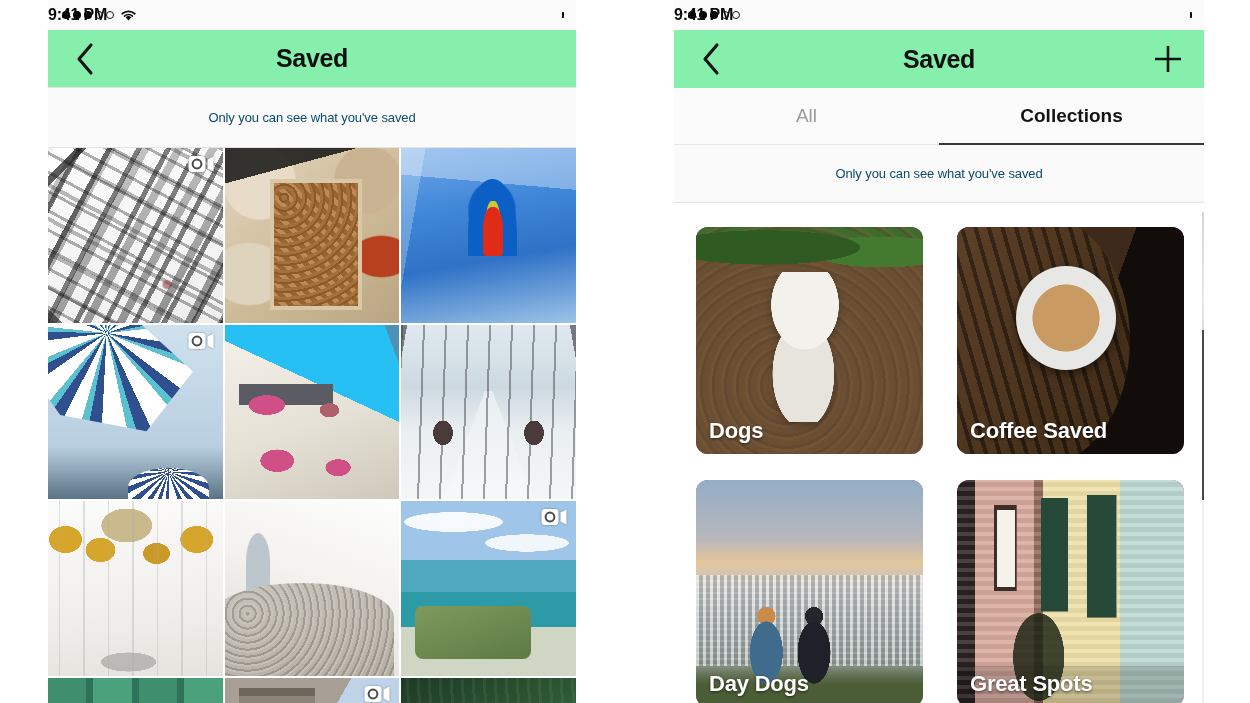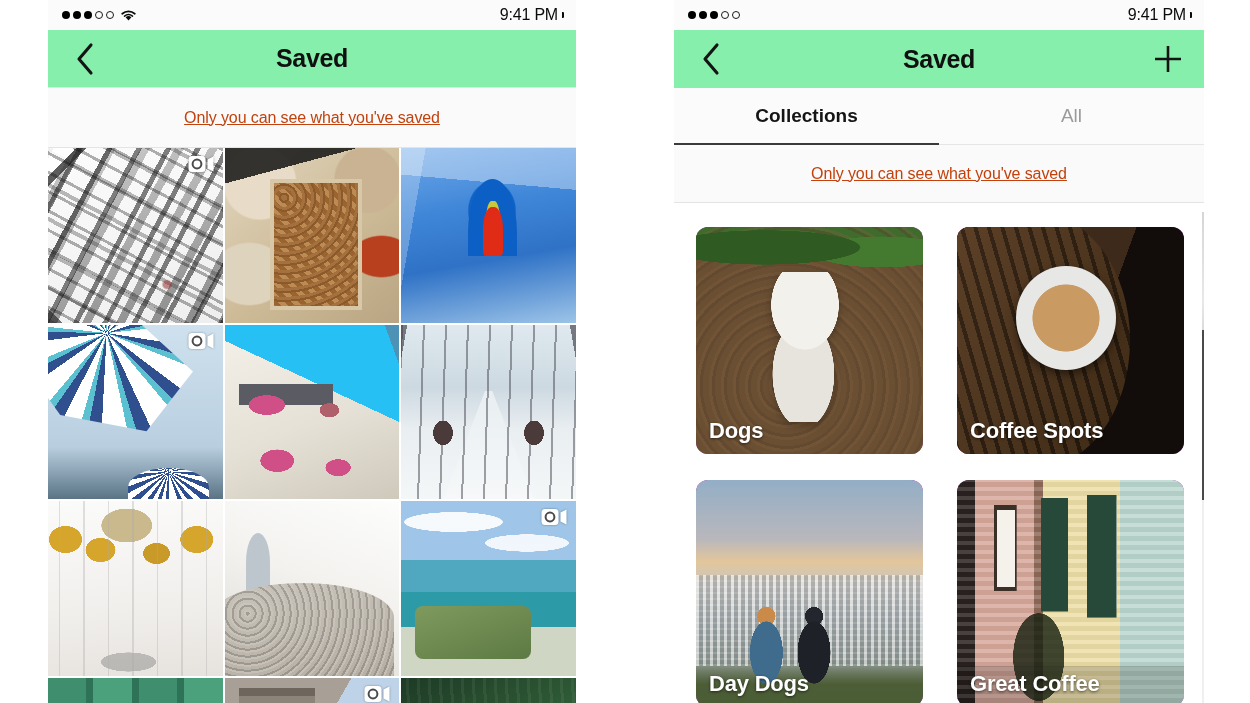--- a/index.html
+++ b/index.html
@@ -30,22 +30,22 @@
     align-items: center;
   }
   .status-left { position: absolute; left: 14px; display: flex; align-items: center; gap: 6px; }
   .dots { display: flex; align-items: center; gap: 3px; }
   .dot { width: 8px; height: 8px; border-radius: 50%; }
   .dot.filled { background: #000; }
   .dot.hollow { background: transparent; border: 1.3px solid #1a1a1a; }
   .wifi { width: 17px; height: 13px; position: relative; }
   .wifi svg { display: block; }
   .status-center {
-    position: absolute; left: 0; right: 18px; text-align: right;
-    font-size: 16px; font-weight: normal; color: #0a0a0a; letter-spacing: -0.2px;
+    position: absolute; left: 0; right: 12px; text-align: left;
+    font-size: 16px; font-weight: bold; color: #0a0a0a; letter-spacing: -0.2px;
   }
   .status-right { position: absolute; right: 14px; display: flex; align-items: center; }
   .battery { width: 30px; height: 14px; position: relative; }
   .battery-body {
     width: 28px; height: 14px; background: #0a0a0a; border-radius: 2px;
   }
   .battery-cap {
     position: absolute; right: -2px; top: 4px; width: 2.5px; height: 6px;
     background: #0a0a0a; border-radius: 0 1px 1px 0;
   }
@@ -74,21 +74,21 @@
   }
 
   
   .private-banner {
     height: 60px;
     background: #fafafa;
     border-bottom: 1px solid #e4e4e4;
     display: flex; align-items: center; justify-content: center;
   }
   .private-banner span {
-    font-size: 16px; color: #c2410c; letter-spacing: -0.1px; text-decoration: underline;
+    font-size: 13px; color: #0c4a6e; letter-spacing: -0.1px;
   }
   #phone-right .private-banner { height: 58px; }
 
   
   .tabs {
     height: 57px;
     background: #fbfbfb;
     display: flex;
     border-bottom: 1px solid #e6e6e6;
     position: relative;
@@ -607,48 +607,48 @@
       </div>
       <div class="nav-title">Saved</div>
       <div class="nav-plus">
         <svg width="34" height="34" viewBox="0 0 34 34">
           <path d="M17 4 V30 M4 17 H30" stroke="#141414" stroke-width="2.6" stroke-linecap="butt"></path>
         </svg>
       </div>
     </div>
 
     <div class="tabs" id="right-tabs">
+        <div class="tab">
+          <span>All</span>
+        </div>
         <div class="tab active">
           <span>Collections</span>
-        </div>
-        <div class="tab">
-          <span>All</span>
         </div>
       </div>
 
     <div class="private-banner">
       <span>Only you can see what you've saved</span>
     </div>
 
     <div class="cards" id="right-cards">
         <div class="card" title="White terrier dog sitting on dirt path">
           <div class="art art-dog"></div>
           <div class="card-label">Dogs</div>
         </div>
         <div class="card" title="Cappuccino cup on a dark wooden table">
           <div class="art art-coffee"></div>
-          <div class="card-label">Coffee Spots</div>
+          <div class="card-label">Coffee Saved</div>
         </div>
         <div class="card" title="Two people on a hill overlooking a city at sunset">
           <div class="art art-daytrip"></div>
           <div class="card-label">Day Dogs</div>
         </div>
         <div class="card" title="Pastel colored Victorian houses">
           <div class="art art-houses"></div>
-          <div class="card-label">Great Coffee</div>
+          <div class="card-label">Great Spots</div>
         </div>
       </div>
 
     <div class="scrollbar">
       <div class="scrollbar-track-line"></div>
       <div class="scrollbar-thumb"></div>
     </div>
   </div>
 
 </div>

